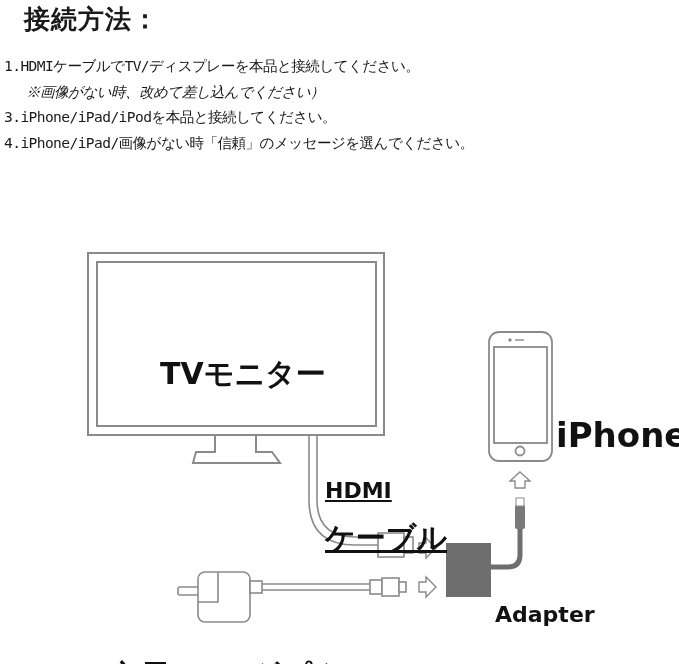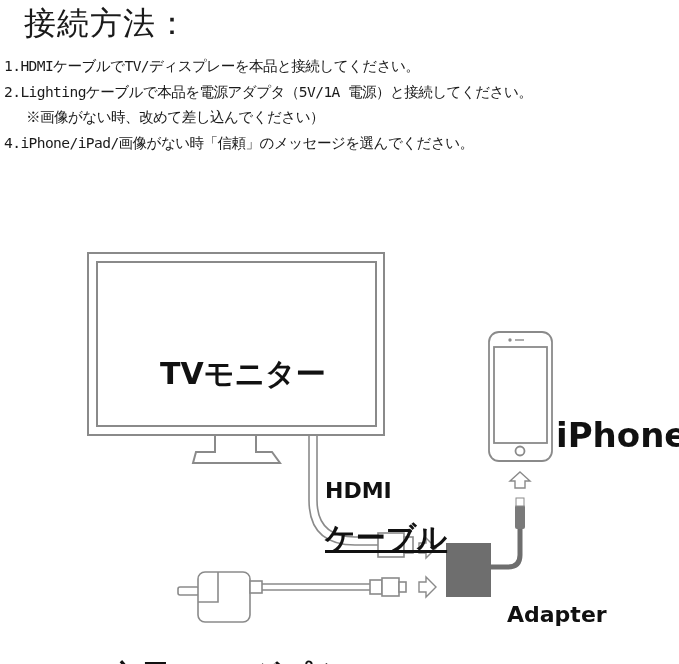--- a/index.html
+++ b/index.html
@@ -1,39 +1,39 @@
 <!DOCTYPE html>
 <html><head>
 <meta charset="utf-8">
 <style>
   html, body { margin: 0; padding: 0; background: #ffffff; }
   body { width: 679px; height: 664px; position: relative; overflow: hidden; font-family: "DejaVu Sans", sans-serif; color: #111; }
-  .title { position: absolute; left: 24px; top: 2px; font-size: 32px; font-weight: normal; letter-spacing: 1px; color: #1a1a1a; text-align: right; }
+  .title { position: absolute; left: 24px; top: 2px; font-size: 26px; font-weight: bold; letter-spacing: 1px; color: #1a1a1a; text-align: right; }
   .steps { position: absolute; left: 4px; top: 53px; font-family: "DejaVu Sans Mono", monospace; font-size: 14.6px; line-height: 25.5px; color: #1a1a1a; white-space: nowrap; letter-spacing: -0.6px; }
   .step-line { display: block; height: 25.5px; }
-  .indent { padding-left: 22px; }
+  .indent { padding-left: 22px; font-style: italic; }
   .serif { font-family: "DejaVu Serif", serif; }
   svg.diagram { position: absolute; left: 0; top: 0; }
   .lbl { position: absolute; font-weight: bold; color: #111; white-space: nowrap; margin-top: 28px; }
   .lbl-tv { left: 160px; top: 326px; font-size: 30px; }
   .lbl-iphone { left: 556px; top: 387px; font-size: 34px; }
-  .lbl-hdmi1 { left: 325px; top: 450px; font-size: 22px; }
+  .lbl-hdmi1 { left: 325px; top: 450px; font-size: 22px; text-decoration: underline; }
   .lbl-hdmi2 { left: 325px; top: 490px; font-size: 30px; text-decoration: underline; }
-  .lbl-adapter { left: 507px; top: 574px; font-size: 22px; }
+  .lbl-adapter { left: 495px; top: 574px; font-size: 22px; }
   .lbl-ac { left: 108px; top: 628px; font-size: 31px; }
 </style>
 </head>
 <body>
 
 <div class="title">接続方法：</div>
 
 <div class="steps">
   <span class="step-line"><span>1.</span><span>HDMIケーブルでTV/ディスプレーを本品と接続してください。</span></span>
-  <span class="step-line"><span>2.</span><span>Lightingケーブルで本品を電源アダプタ（5V/1A 電源）と接続してください。</span></span>
   <span class="step-line indent"><span>※画像がない時、改めて差し込んでください）</span></span>
+  <span class="step-line"><span>3.</span><span>iPhone/iPad/iPodを本品と接続してください。</span></span>
   <span class="step-line"><span>4.</span><span>iPhone/iPad/画像がない時「信頼」のメッセージを選んでください。</span></span>
 </div>
 
 <svg class="diagram" width="679" height="664" viewBox="0 0 679 664">
 
   <g fill="none" stroke="#8a8a8a" stroke-width="2">
     <rect x="88" y="253" width="296" height="182"></rect>
     <rect x="97" y="262" width="279" height="164"></rect>
     <polyline points="215,435 215,452 196,452 193,463 280,463 272,452 256,452 256,435"></polyline>
   </g>

